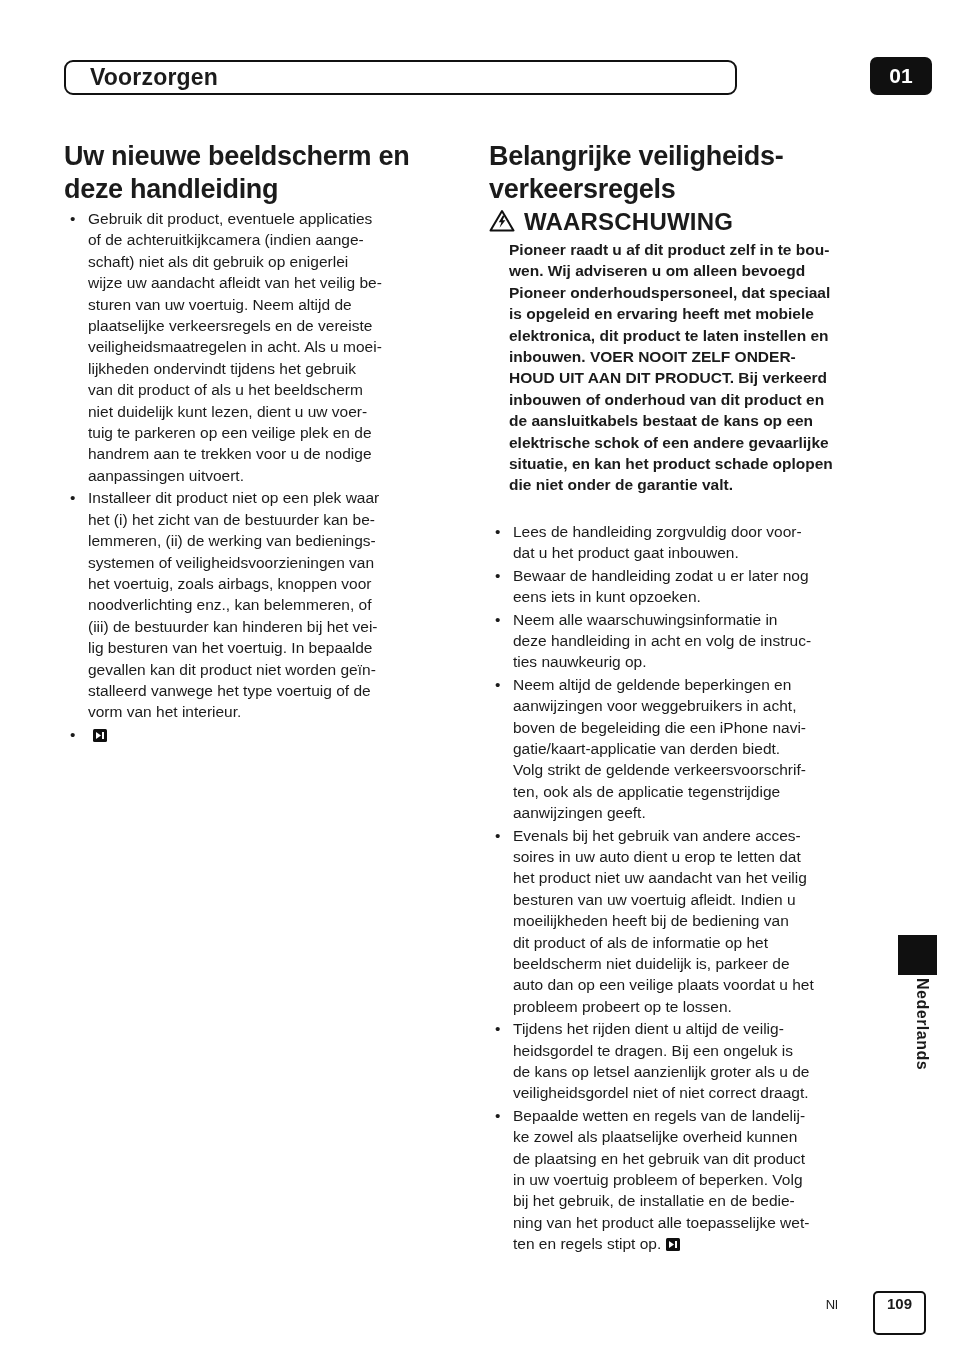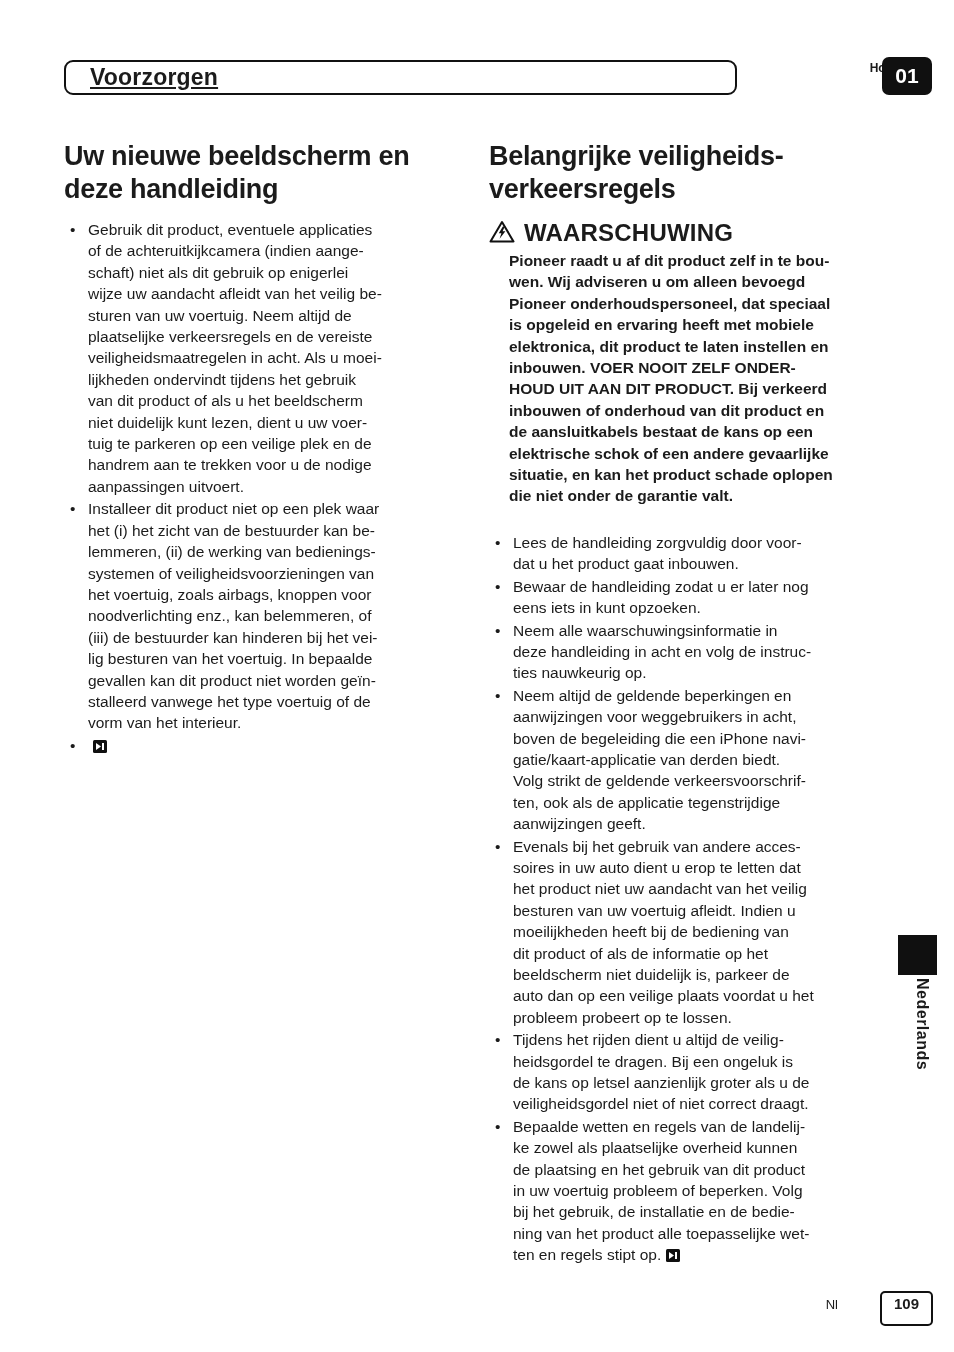--- a/index.html
+++ b/index.html
@@ -29,32 +29,31 @@
     position: absolute;
     left: 64px;
     top: 60px;
     width: 673px;
     height: 35px;
     border: 2px solid #111;
     border-radius: 9px;
     display: flex;
     align-items: center;
     padding-left: 24px;
-    text-decoration: underline;
   }
   .title-bar .title {
     font-size: 23px;
     font-weight: bold;
     letter-spacing: 0.2px;
   }
   .chapter-box {
     position: absolute;
     top: 57px;
     right: 22px;
-    width: 50px;
+    width: 62px;
     height: 38px;
     background: #101010;
     color: #fff;
     border-radius: 7px;
     display: flex;
     align-items: center;
     justify-content: center;
     font-size: 21px;
     font-weight: bold;
   }
@@ -62,21 +61,21 @@
   
   .col { position: absolute; top: 140px; }
   .col-left  { left: 64px;  width: 384px; }
   .col-right { left: 489px; width: 388px; }
 
   .col h2 {
     font-size: 27px;
     line-height: 33px;
     font-weight: bold;
     letter-spacing: -0.3px;
-    margin-bottom: 13px;
+    margin-bottom: 2px;
   }
 
   ul.bullets { list-style: none; }
   ul.bullets li {
     position: relative;
     padding-left: 24px;
     font-size: 15.5px;
     line-height: 21.4px;
     margin-bottom: 1px;
   }
@@ -131,24 +130,24 @@
   .footer-lang {
     position: absolute;
     top: 1297px;
     right: 116px;
     font-size: 13px;
     font-weight: normal;
   }
   .page-number-box {
     position: absolute;
     top: 1291px;
-    right: 21px;
+    right: 28px;
     border: 2px solid #111;
     border-radius: 5px;
-    padding: 2px 12px 12px 12px;
+    padding: 2px 12px 21px 12px;
     font-size: 15px;
     font-weight: bold;
   }
 </style>
 </head>
 <body>
 
 <div class="page">
 
   <div class="chapter-label">Hoofdstuk</div>

